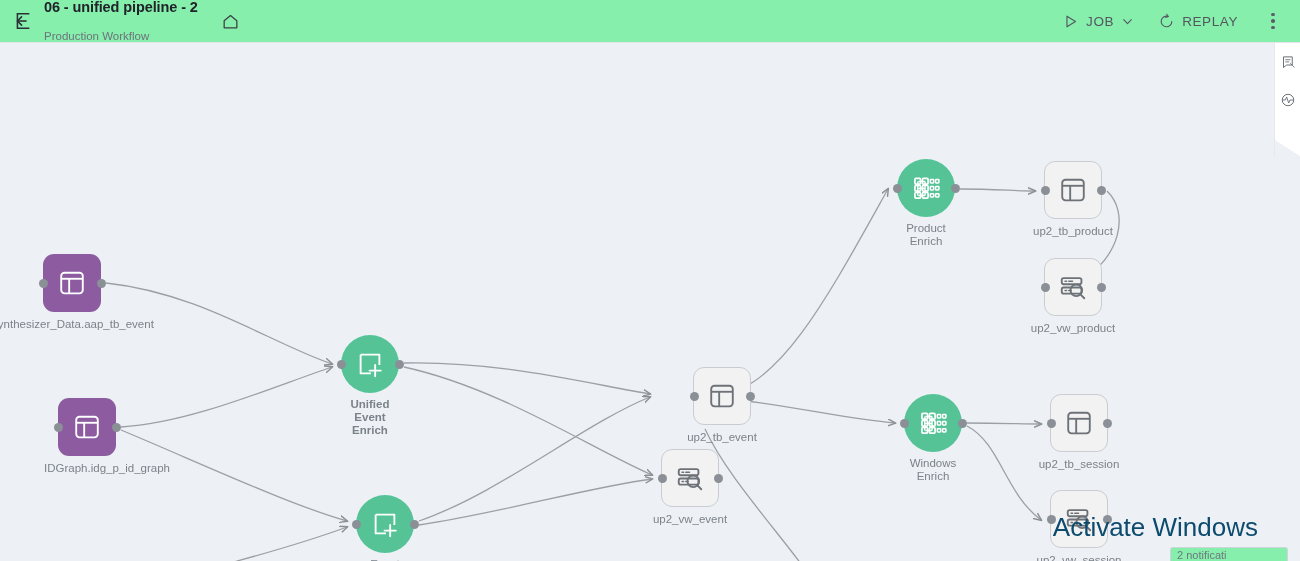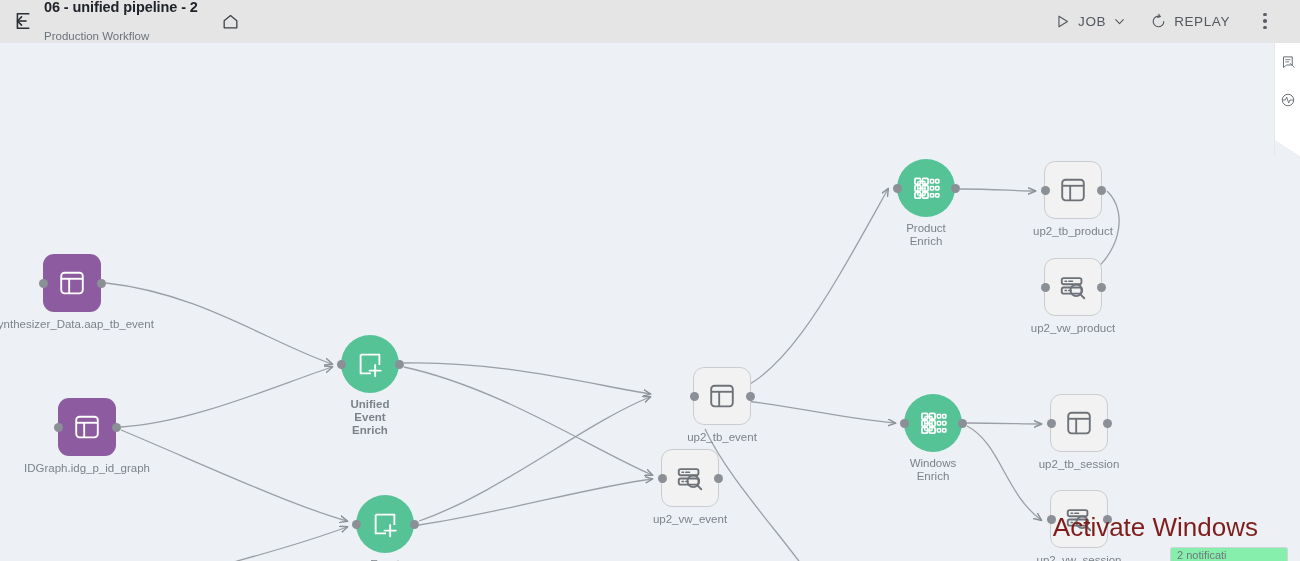--- a/index.html
+++ b/index.html
@@ -8,41 +8,41 @@
     overflow: hidden;
     font-family: "Liberation Sans", sans-serif;
     background: #ffffff;
   }
   #app { position: relative; width: 1300px; height: 561px; overflow: hidden; }
 
   
   .topbar {
     position: absolute; left: 0; top: 0;
     width: 1300px; height: 43px;
-    background: #e5e5e5;
+    background: #86efac;
     border-bottom: 1px solid #e2e6ea;
     display: flex; align-items: center;
     z-index: 40;
   }
   .back-btn {
     width: 44px; height: 43px;
     display: flex; align-items: center; justify-content: center;
     cursor: pointer;
   }
   .title-block { display: flex; flex-direction: column; justify-content: center; line-height: 1.15; }
   .title-main { font-size: 14.5px; font-weight: bold; color: #20242a; letter-spacing: -0.1px; }
   .title-sub  { font-size: 11.5px; color: #6d747c; margin-top: 14px; }
   .home-btn {
     margin-left: 18px; width: 30px; height: 43px;
     display: flex; align-items: center; justify-content: center;
     cursor: pointer;
   }
   .topbar-right {
     margin-left: auto; display: flex; align-items: flex-start;
-    height: 43px; padding-right: 14px;
+    height: 43px; padding-right: 6px;
   }
   .tb-action {
     display: flex; align-items: center; gap: 7px;
     height: 43px; padding: 0 12px; cursor: pointer;
     font-size: 13.5px; color: #53585f; letter-spacing: .6px; font-weight: 500;
   }
   .tb-action .lbl { white-space: nowrap; }
   .kebab {
     width: 34px; height: 43px; display: flex; flex-direction: column;
     align-items: center; justify-content: center; gap: 3px; cursor: pointer;
@@ -117,21 +117,21 @@
     border-left: 1px solid #e6e9ec;
     z-index: 30;
   }
 
   
   .watermark {
     position: absolute; right: 42px; bottom: 18px;
     text-align: left; color: #c3cbd3; pointer-events: none;
     z-index: 5;
   }
-  .wm1 { font-size: 26px; font-weight: 400; line-height: 32px; color: #7f1d1d; }
+  .wm1 { font-size: 26px; font-weight: 400; line-height: 32px; color: #0c4a6e; }
   .wm2 { font-size: 15px; line-height: 20px; color: #b9c3cc; margin-top: 1px; }
 
   
   .popup-sliver {
     position: absolute; right: 12px; bottom: 0;
     width: 118px; height: 14px;
     background: #86efac;
     border: 1px solid #cfd4d9;
     border-bottom: none;
     border-radius: 3px 3px 0 0;
@@ -238,21 +238,21 @@
         <div class="node" style="left: 58px; top: 355px;">
           <div class="shape sq-purple">
             <svg width="30" height="30" viewBox="0 0 32 32">
               <rect x="4.5" y="5" width="23" height="22" rx="3.5" stroke-width="2" fill="none" stroke="#ffffff"></rect>
               <path d="M4.5 11.5 H27.5" stroke-width="2" fill="none" stroke="#ffffff"></path>
               <path d="M13 11.5 V27" stroke-width="2" fill="none" stroke="#ffffff"></path>
             </svg>
             <div class="port in"></div>
             <div class="port out"></div>
           </div>
-          <div class="label" style="top: 64px;">IDGraph.idg_p_id_graph</div>
+          <div class="label" style="top: 64px; margin-left: 20px;">IDGraph.idg_p_id_graph</div>
         </div>
         <div class="node" style="left: 341px; top: 292px; font-weight: bold;">
           <div class="shape circ-green">
             <svg width="30" height="30" viewBox="0 0 32 32">
               <path d="M6 6 H26 V17 M6 6 V26 H17" stroke-width="2" stroke-linejoin="round" fill="none" stroke="#ffffff"></path>
               <path d="M21.5 17 V29 M15.5 23 H27.5" stroke-width="2" stroke-linecap="round" fill="none" stroke="#ffffff"></path>
             </svg>
             <div class="port in"></div>
             <div class="port out"></div>
           </div>

